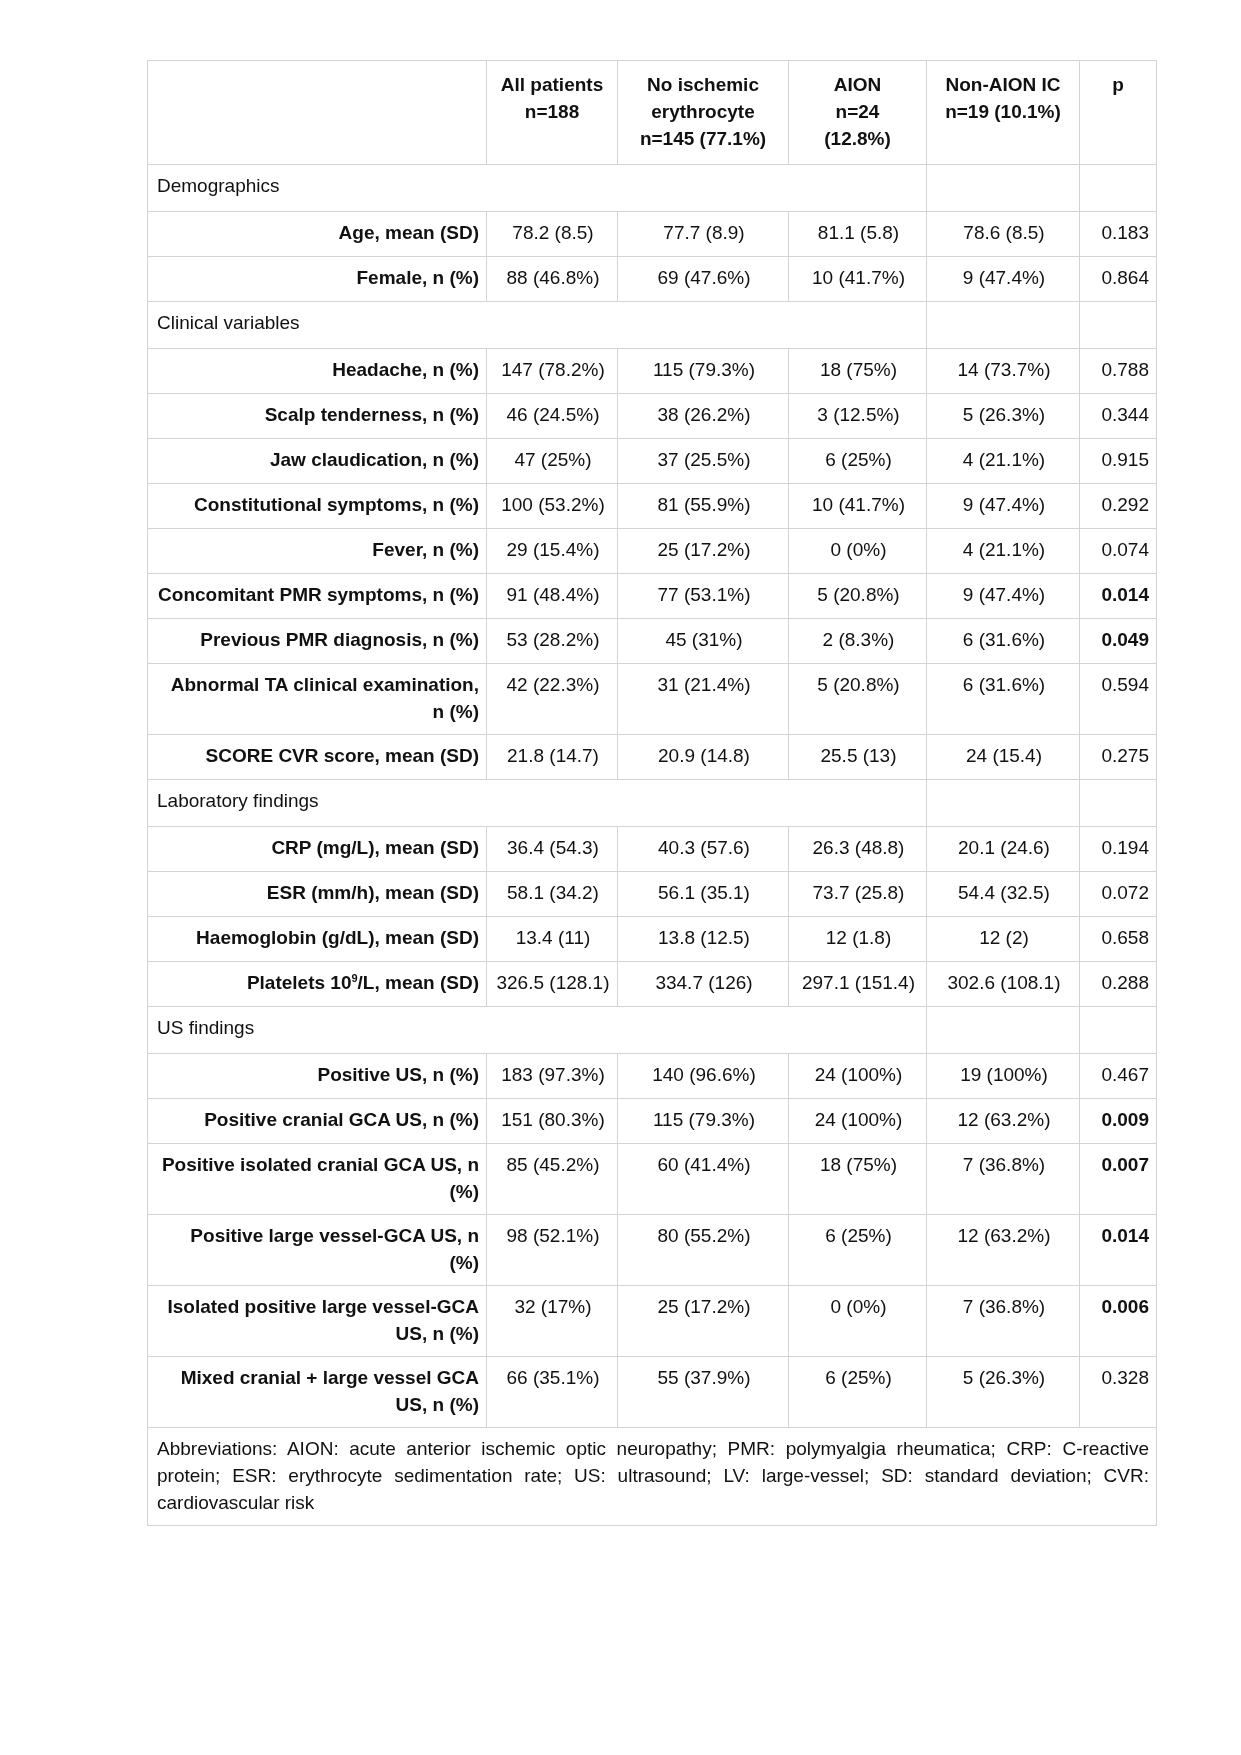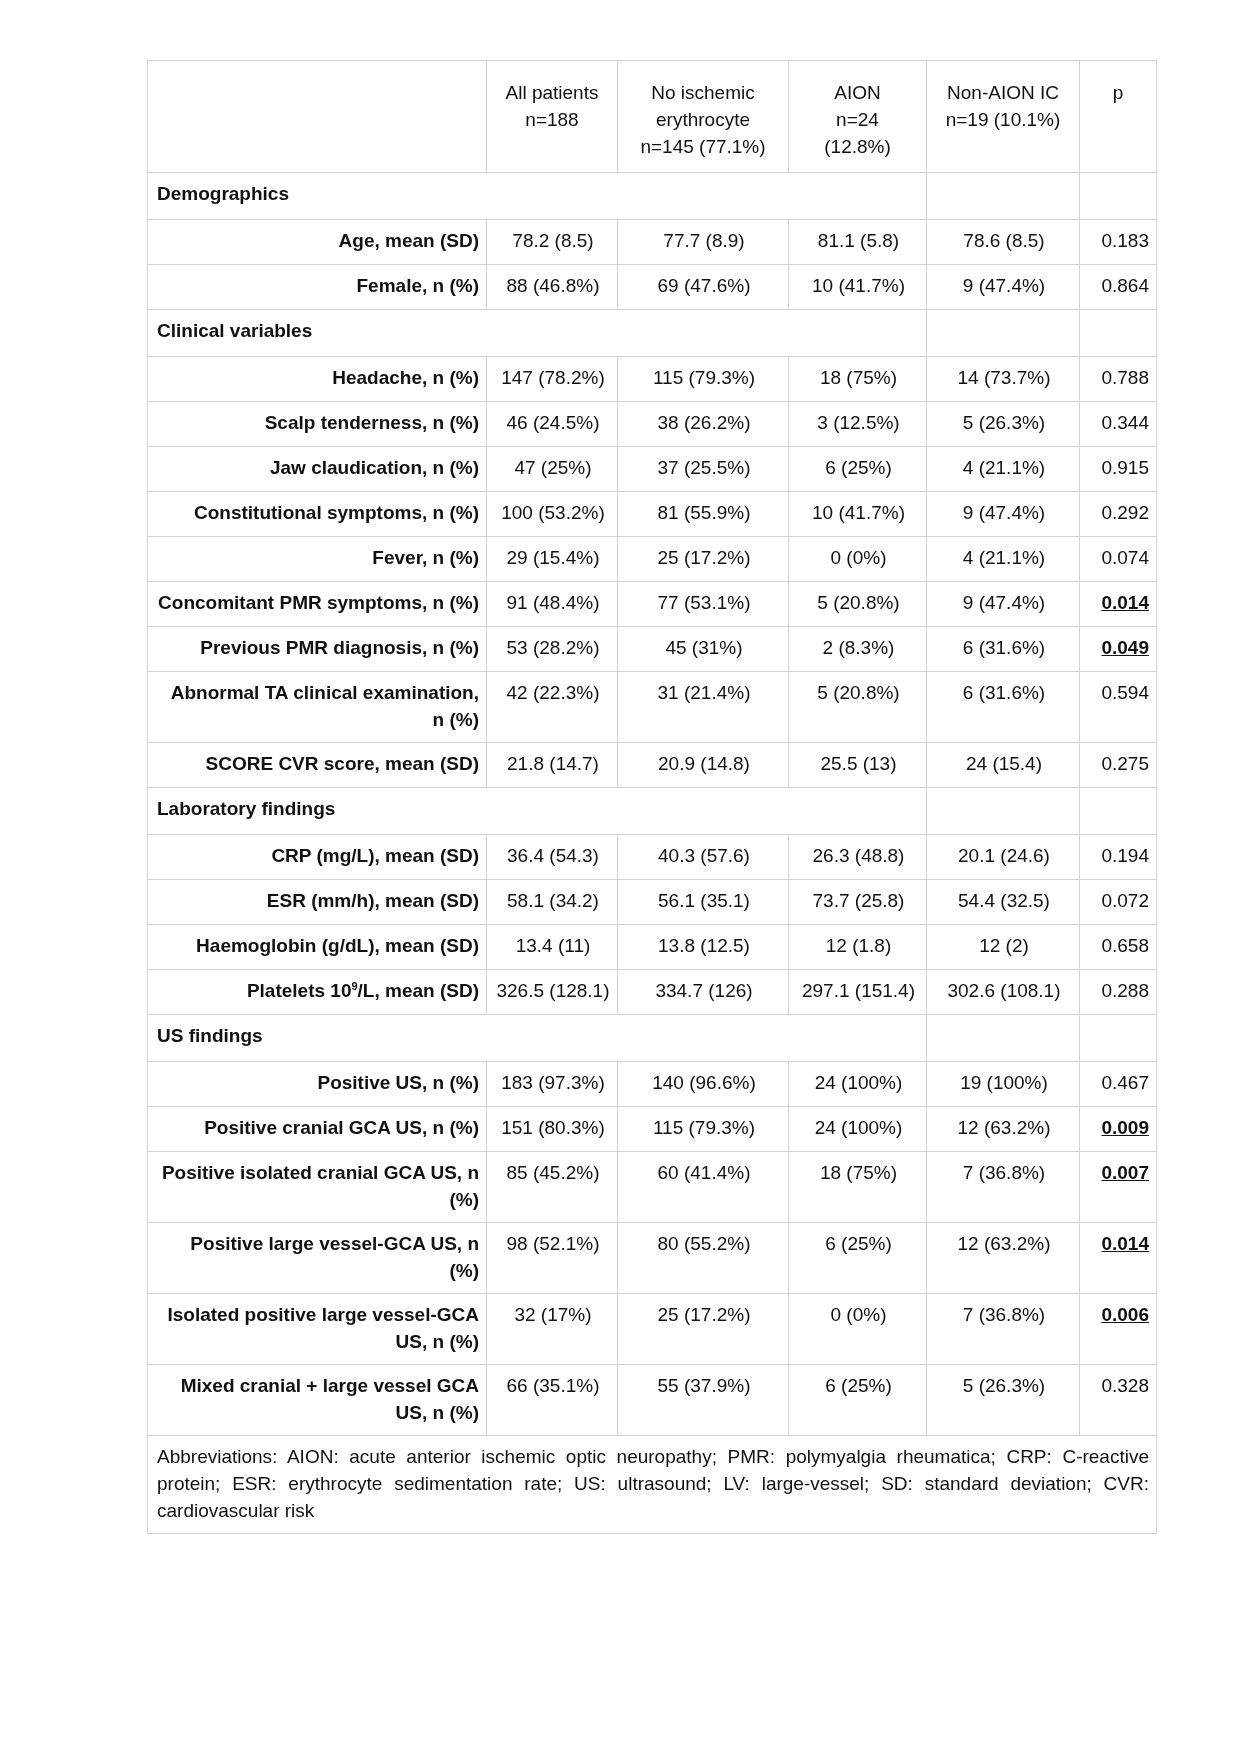--- a/index.html
+++ b/index.html
@@ -8,29 +8,29 @@
     #tbl { position: absolute; left: 147px; top: 60px; width: 1009px;
            border-collapse: collapse; table-layout: fixed; font-size: 19px; }
     #tbl td, #tbl th { border: 1.5px solid #d3d3d3; padding: 7px 7px 9px 9px;
            vertical-align: top; line-height: 27px; }
     #tbl col.c0 { width: 339px; }
     #tbl col.c1 { width: 131px; }
     #tbl col.c2 { width: 171px; }
     #tbl col.c3 { width: 138px; }
     #tbl col.c4 { width: 153px; }
     #tbl col.c5 { width: 77px; }
-    #tbl thead th { font-weight: normal; text-align: center; height: 84px; padding: 18px 4px 9px 4px; }
+    #tbl thead th { font-weight: bold; text-align: center; height: 84px; padding: 10px 4px 9px 4px; }
     #tbl thead th.corner { text-align: left; }
     tr.section td { height: 30px; }
-    tr.section td.section-label { font-weight: bold; padding-left: 50px; }
+    tr.section td.section-label { font-weight: normal; padding-left: 50px; }
     tr.single td { height: 28px; }
     td.label { font-weight: bold; text-align: right; padding-left: 9px; }
     td.val { text-align: center; padding-left: 4px; padding-right: 4px; }
     td.pval { text-align: right; padding-left: 2px; padding-right: 2px; }
-    td.pval.sig { font-weight: bold; text-decoration: underline; }
+    td.pval.sig { font-weight: bold; }
     td.footnote { text-align: justify; padding: 9px 9px 9px 9px; line-height: 27px; }
     sup { font-size: 11px; line-height: 0; vertical-align: 7px; }
   </style>
 </head>
 <body>
 
 <table id="tbl">
   <colgroup>
     <col class="c0">
       <col class="c1">

